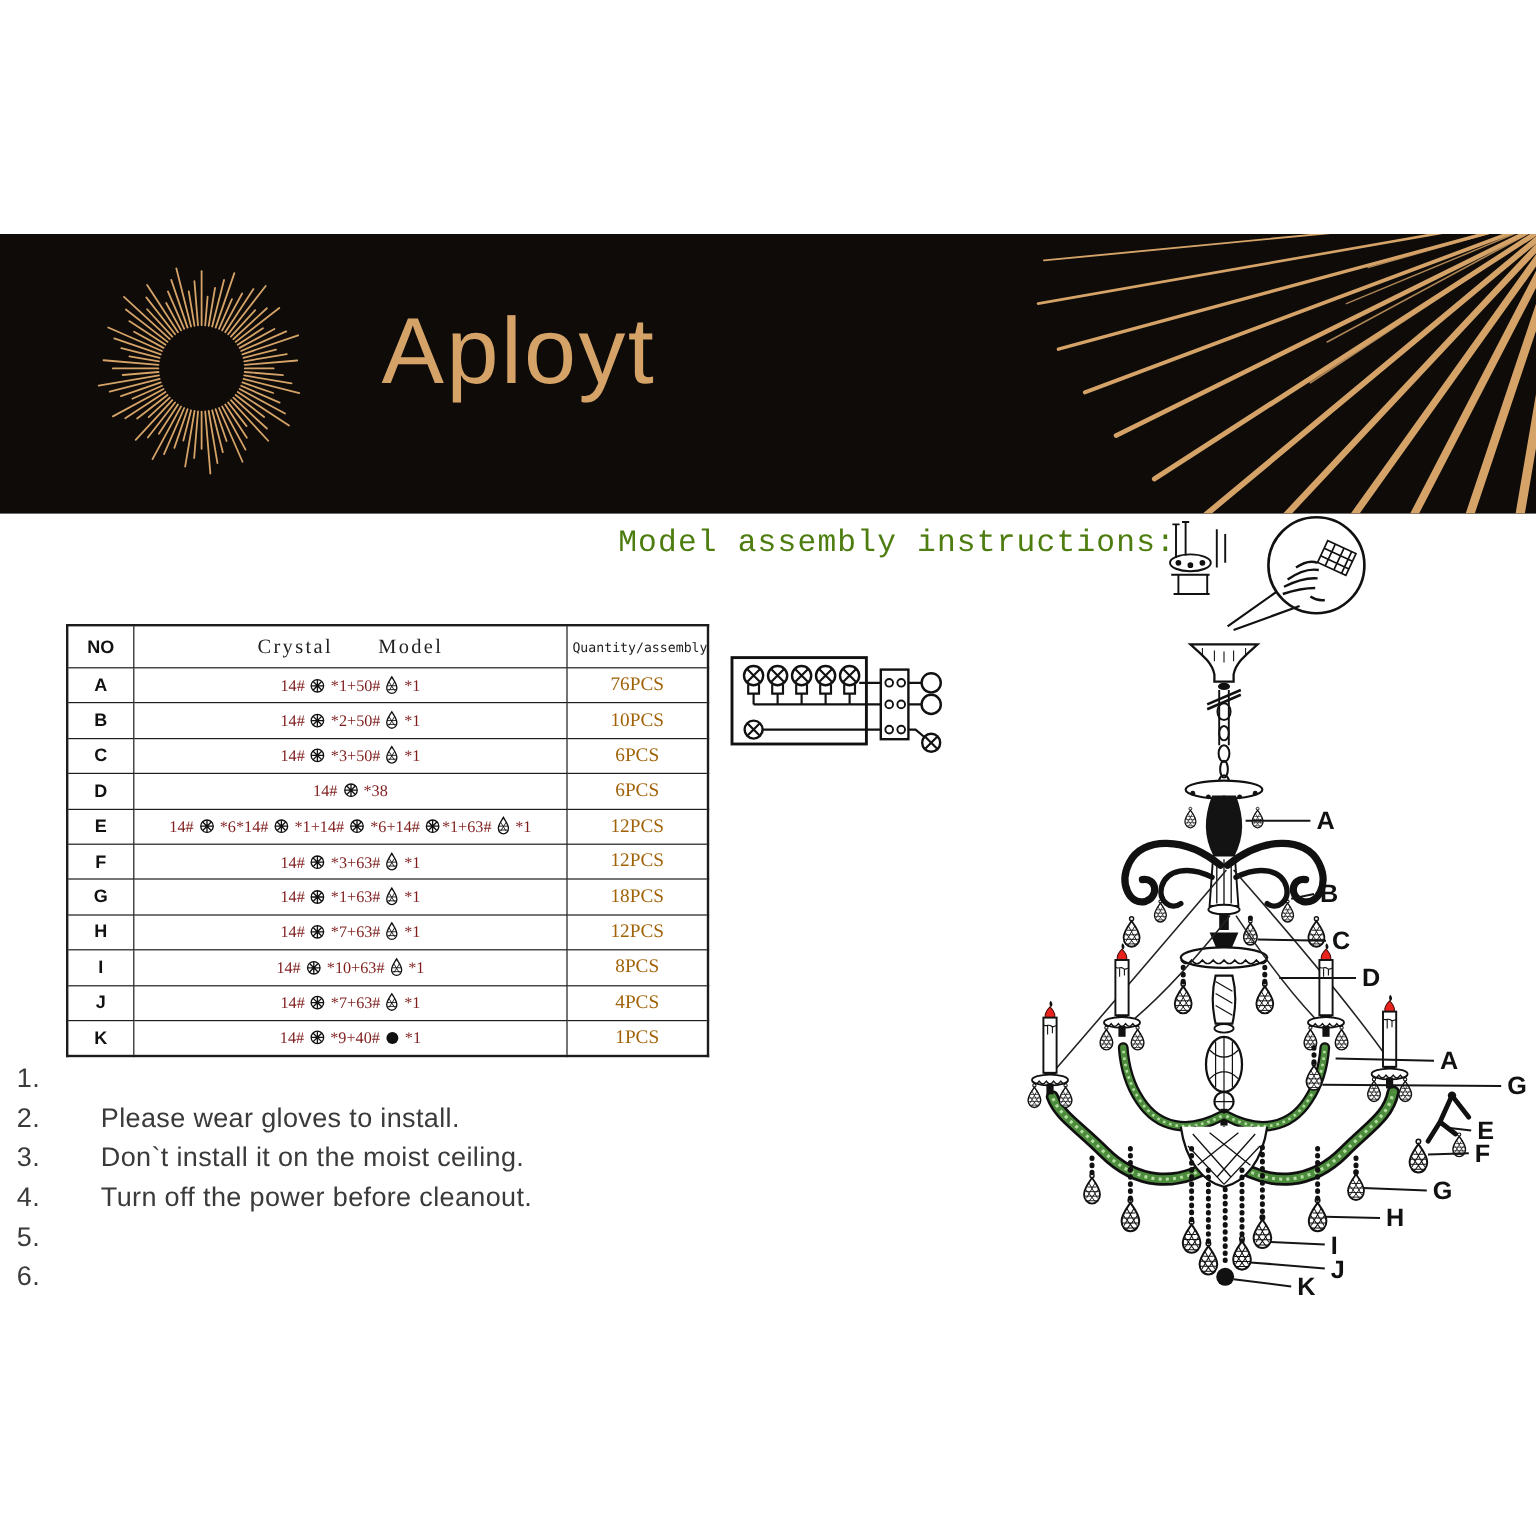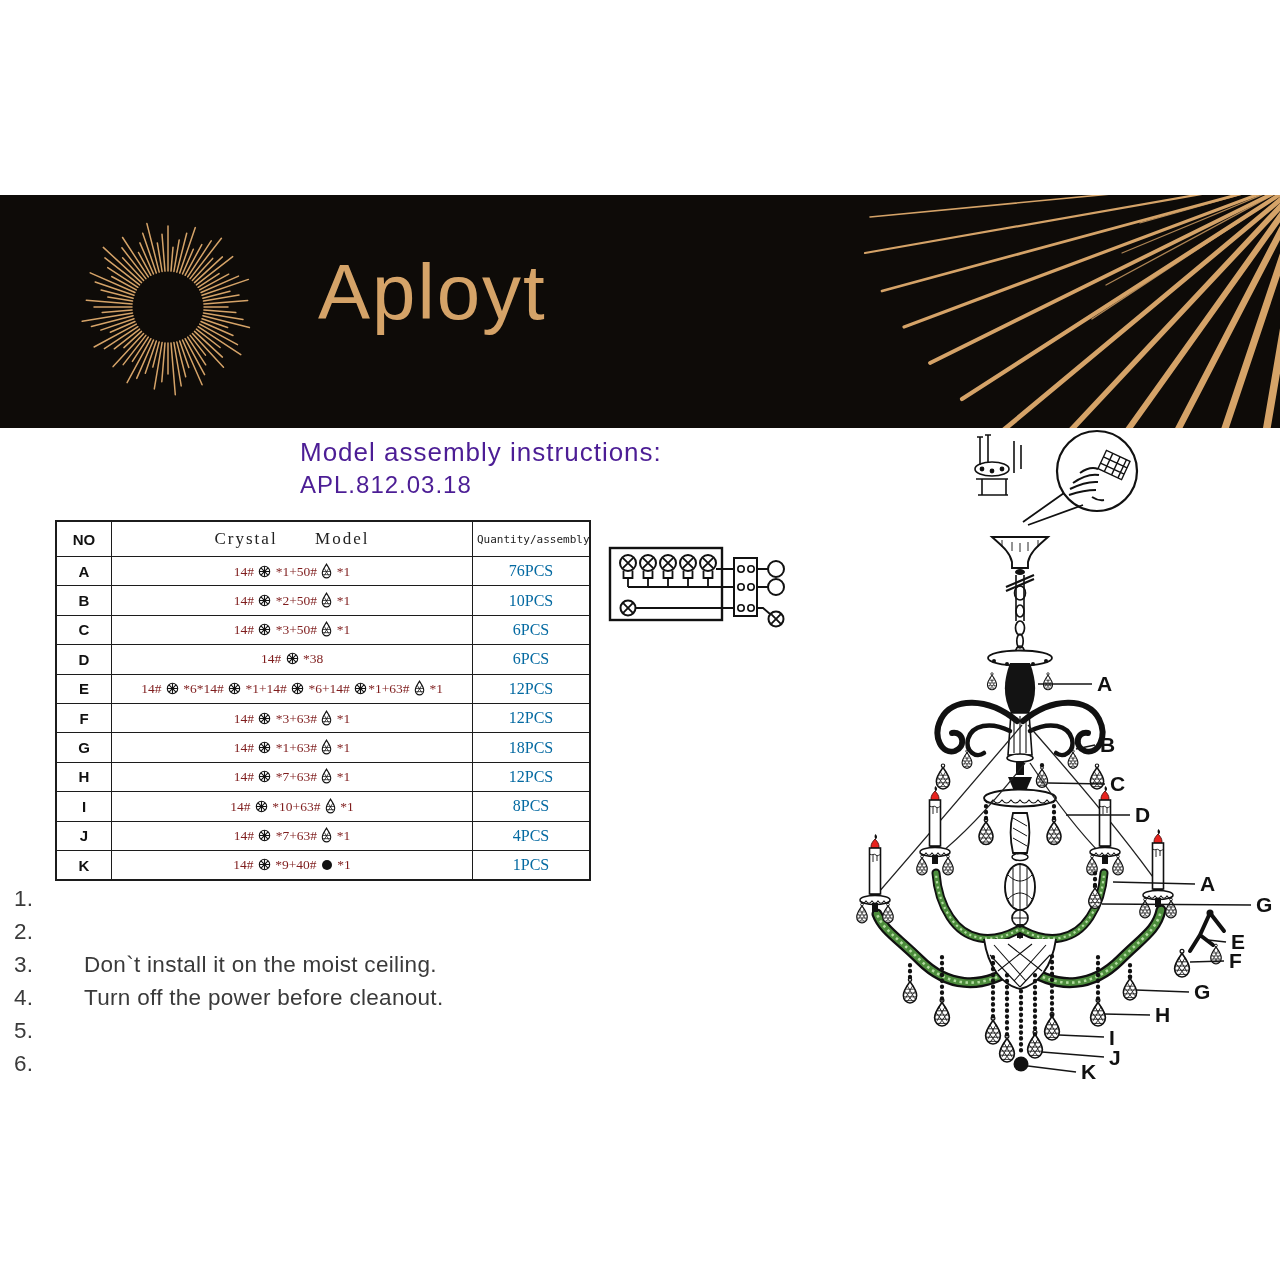--- a/index.html
+++ b/index.html
@@ -9,37 +9,37 @@
   
   .banner{position:absolute;left:0;top:195px;width:1280px;height:233px;background:#0e0b08;overflow:hidden;}
   .sunburst{position:absolute;left:58px;top:2px;width:220px;height:220px;}
   .sunburst line{stroke:#d5a368;stroke-width:1.5;stroke-linecap:round;}
   .brand{position:absolute;left:318px;top:52px;font-size:78px;font-weight:400;
          letter-spacing:2px;color:#d5a368;}
   .rays{position:absolute;right:0;top:0;width:470px;height:233px;}
   .rays line{stroke:#d5a368;stroke-linecap:round;}
 
   
-  .titleblock{position:absolute;left:300px;top:437px;width:680px;text-align:left;color:#4c1d95;}
+  .titleblock{position:absolute;left:300px;top:437px;width:680px;text-align:right;color:#4d7c0f;font-family:Liberation Mono, monospace;}
   .title{font-size:26px;letter-spacing:1px;}
   .model{font-size:24px;letter-spacing:1px;margin-top:3px;}
 
   
   .ctable{position:absolute;left:55px;top:520px;width:506px;border-collapse:collapse;
           table-layout:fixed;background:#fff;}
   .ctable th,.ctable td{border:1.5px solid #1c1c1c;padding:0 4px;height:28.4px;overflow:hidden;text-align:center;}
   .ctable thead th{height:34px;}
   .ctable{border:2px solid #1c1c1c;}
   .th-no{width:46px;font:bold 15px "Liberation Sans",sans-serif;text-align:center;color:#111;}
   .th-model{width:352px;font:17px "Liberation Serif",serif;text-align:center;
             white-space:pre;letter-spacing:2px;color:#222;}
   .th-qty{width:108px;font:11px "DejaVu Sans Mono",monospace;text-align:center;color:#222;}
   .c-no{font:bold 15px "Liberation Sans",sans-serif;text-align:center;color:#111;}
   .c-model{font:13.5px "Liberation Serif",serif;color:#7f1d1d;white-space:nowrap;padding-left:10px;}
-  .c-qty{font:16px "Liberation Serif",serif;text-align:center;color:#0369a1;margin-top:40px;}
+  .c-qty{font:16px "Liberation Serif",serif;text-align:center;color:#a16207;margin-top:40px;}
   .ic{width:13px;height:13px;vertical-align:-2px;stroke:#111;fill:none;stroke-width:1.2;margin:0 1px;}
   .icd{width:11px;height:16px;vertical-align:-3px;}
   .icb{width:12px;height:12px;}
   .icb circle{fill:#111;stroke:none;}
 
   
   .wiring{position:absolute;left:606px;top:538px;width:188px;height:92px;}
   .wiring *{stroke:#111;fill:none;}
 
   
@@ -163,21 +163,20 @@
       <line x1="500" y1="-20" x2="442" y2="320" stroke-width="7.6"></line>
       <line x1="500" y1="-20" x2="330" y2="28" stroke-width="1.1" opacity=".8"></line>
       <line x1="500" y1="-20" x2="312" y2="58" stroke-width="1.2" opacity=".8"></line>
       <line x1="500" y1="-20" x2="296" y2="90" stroke-width="1.3" opacity=".8"></line>
       <line x1="500" y1="-20" x2="282" y2="124" stroke-width="1.4" opacity=".8"></line>
     </svg>
   </div>
 
   <div class="titleblock">
     <div class="title">Model assembly instructions:</div>
-    <div class="model">APL.812.03.18</div>
   </div>
 
   <table class="ctable">
     <thead>
       <tr>
         <th class="th-no">NO</th>
         <th class="th-model">Crystal      Model</th>
         <th class="th-qty">Quantity/assembly</th>
       </tr>
     </thead>
@@ -544,20 +543,21 @@
       <text class="lbl" x="301" y="654">K</text>
     </g>
   </svg>
 
   <div class="instr">
     <div class="ins-row">
       <span class="ins-num">1.</span>
     </div>
     <div class="ins-row">
       <span class="ins-num">2.</span>
+      <span class="ins-text">Please wear gloves to install.</span>
     </div>
     <div class="ins-row">
       <span class="ins-num">3.</span>
       <span class="ins-text">Don`t install it on the moist ceiling.</span>
     </div>
     <div class="ins-row">
       <span class="ins-num">4.</span>
       <span class="ins-text">Turn off the power before cleanout.</span>
     </div>
     <div class="ins-row">

